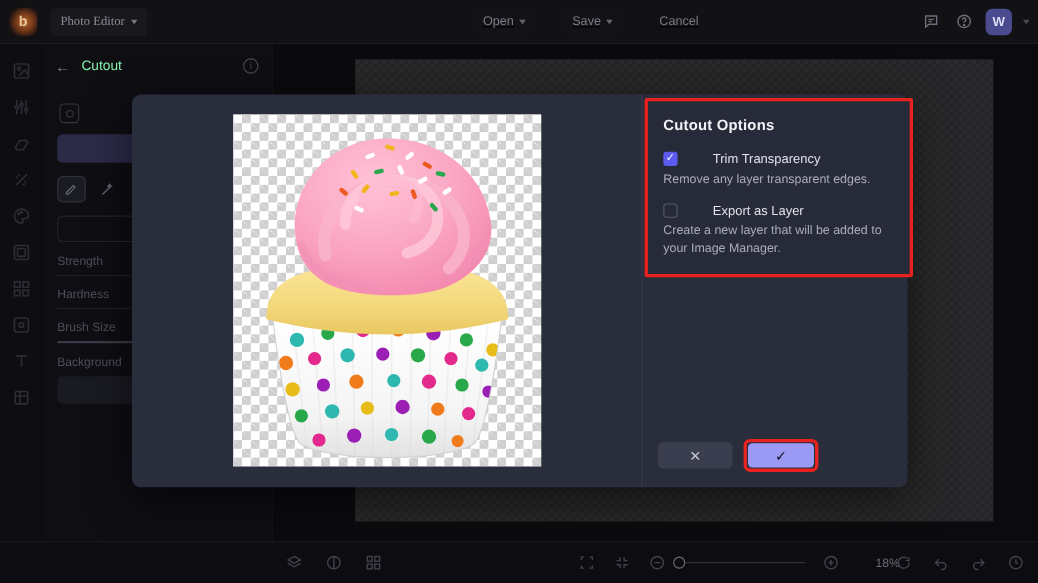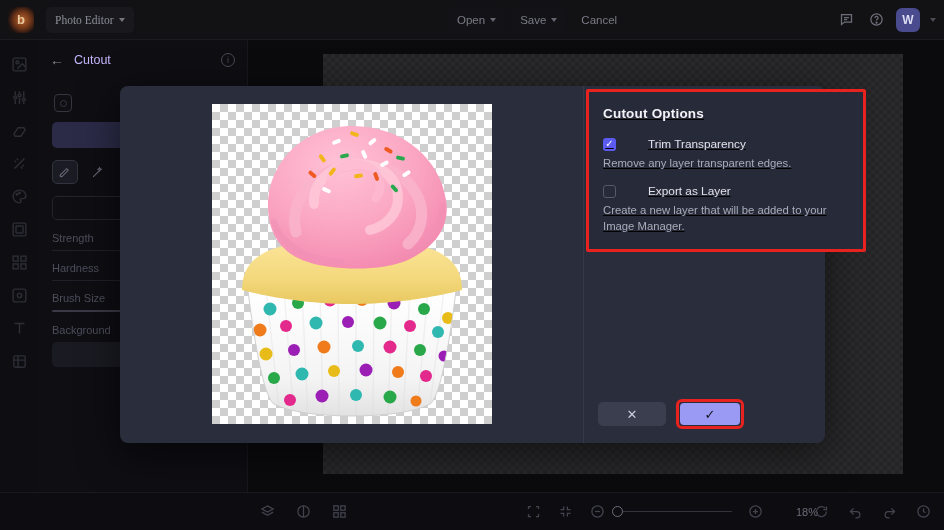--- a/index.html
+++ b/index.html
@@ -21,21 +21,21 @@
     width: 26px; height: 26px; margin-left: 8px; border-radius: 6px;
     background: radial-gradient(circle at 55% 50%, #b8642a 0%, #6d3418 45%, #1a1212 75%);
     display:flex; align-items:center; justify-content:center;
     font-size: 13px; color: #e8c9a0; font-weight: bold;
   }
   .app-menu {
     margin-left: 12px; height: 26px; padding: 0 9px; border-radius: 5px;
     background: #18181d; color: #8e8e99; font-size: 11.5px;
     display: flex; align-items: center; gap: 6px; font-family: Liberation Serif, serif;
   }
-  .menu-center { position:absolute; left: 448px; display: flex; gap: 6px; align-items:center; }
+  .menu-center { position:absolute; left: 430px; display: flex; gap: 24px; align-items:center;text-decoration:underline; }
   .menu-btn {
     height: 26px; padding: 0 9px; border-radius: 5px; color: #7b7b87;
     font-size: 11.5px; display: flex; align-items: center; gap: 5px;
     background: #131317;
   }
   .menu-btn.plain { background: transparent; }
   .chev { width:0;height:0;border-left:3.5px solid transparent;border-right:3.5px solid transparent;border-top:4px solid currentColor;opacity:.8; }
   .top-right { position: absolute; right: 8px; display: flex; align-items: center; gap: 10px; }
   .ticon { width: 20px; height: 20px; color: #6e6e7a; display:flex;align-items:center;justify-content:center; }
   .avatar {
@@ -52,21 +52,21 @@
   }
   .rail-icon { width: 20px; height: 20px; color: #2d2d36; display:flex;align-items:center;justify-content:center; }
 
   
   #leftpanel {
     position: absolute; top: 40px; left: 38px; width: 210px; height: 452px;
     background: #0e0e13; border-right: 1px solid #17171d;
   }
   .panel-head { height: 40px; display: flex; align-items: center; padding: 0 12px; gap: 10px; }
   .back-arrow { color: #8a8a96; font-size: 14px; }
-  .panel-title { color: #c4b5fd; font-size: 12.5px; flex: 1; }
+  .panel-title { color: #86efac; font-size: 12.5px; flex: 1; }
   .info-ic { width: 14px; height: 14px; border: 1px solid #4a4a56; border-radius: 50%; color:#4a4a56; font-size:9px; display:flex;align-items:center;justify-content:center; }
   .panel-body { padding: 10px 14px; }
   .sq-ic { width: 18px; height: 18px; border: 1.2px solid #35353f; border-radius: 4px; margin: 4px 0 10px 2px; display:flex;align-items:center;justify-content:center; }
   .sq-ic .dot { width:7px;height:7px;border:1.2px solid #35353f;border-radius:50%; }
   .big-btn {
     height: 26px; border-radius: 5px; background: #2b2b48; color: #aaaacd;
     font-size: 11.5px; display:flex;align-items:center;justify-content:center;
     margin-bottom: 12px;
   }
   .tool-row { display: flex; gap: 6px; margin-bottom: 12px; }
@@ -109,23 +109,23 @@
     background-image:
       linear-gradient(45deg, #cfcfcf 25%, transparent 25%, transparent 75%, #cfcfcf 75%, #cfcfcf),
       linear-gradient(45deg, #cfcfcf 25%, transparent 25%, transparent 75%, #cfcfcf 75%, #cfcfcf);
     background-size: 16px 16px;
     background-position: 0 0, 8px 8px;
     overflow: hidden;
   }
   #modal-right { flex: 1; position: relative; padding: 0; }
 
   #options-box {
-    position: absolute; left: 2px; top: 3px; width: 280px; height: 163px;
+    position: absolute; left: 2px; top: 3px; width: 244px; height: 163px;
     border: 3px solid #e8231f; border-radius: 2px;
-    background: #272a38; padding: 14px 14px 0 14px; text-decoration: underline;
+    background: #272a38; padding: 14px 14px 0 14px;
   }
   .opt-title { color: #f2f2f7; font-size: 13.5px; font-weight: bold; letter-spacing: .2px; }
   .opt-row { display: flex; align-items: center; gap: 8px; margin-top: 16px; }
   .cb {
     width: 13px; height: 13px; border-radius: 3px; flex: none;
     display:flex;align-items:center;justify-content:center;
     font-size: 10px; line-height: 1;
   }
   .cb.on { background: #5b5bf0; color: #fff; }
   .cb.off { border: 1.4px solid #55596b; background: transparent; }

